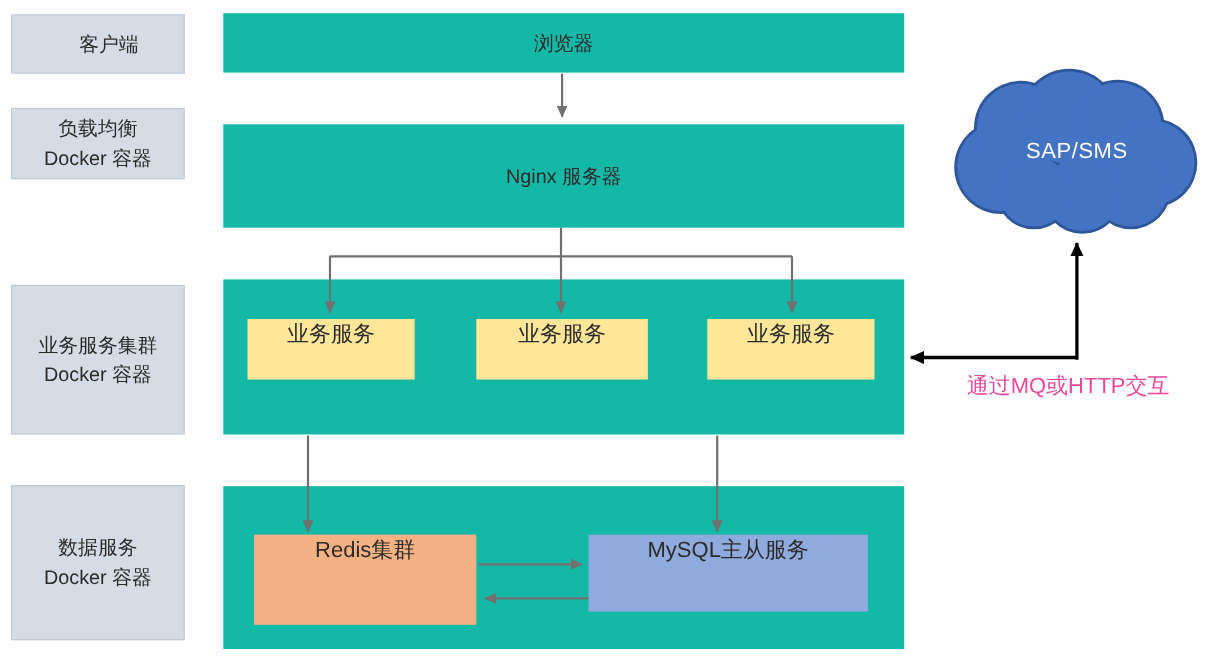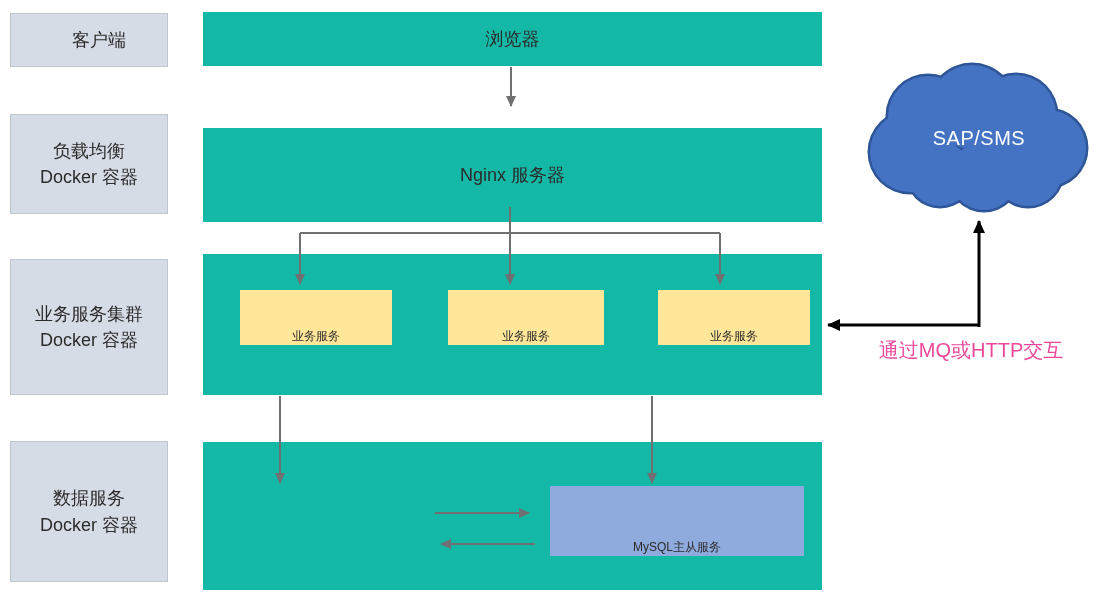--- a/index.html
+++ b/index.html
@@ -17,22 +17,22 @@
   
   .panel{
     position:absolute;left:203px;width:619px;background:#14b8a6;
     display:flex;align-items:center;justify-content:center;
     font-size:18px;box-sizing:border-box;
   }
   .panel.container{justify-content:flex-start;}
 
   
   .node{
-    position:absolute;display:flex;align-items:flex-end;justify-content:center;
-    font-size:12px;box-sizing:border-box;margin-left:15px;
+    position:absolute;display:flex;align-items:flex-start;justify-content:center;
+    font-size:20px;box-sizing:border-box;
   }
   .service{background:#ffe699;}
   .redis{background:#f4b183;}
   .mysql{background:#8faadc;}
 
   .arrow-layer{position:absolute;left:0;top:0;width:1097px;height:600px;pointer-events:none;}
 
   .cloud-text{
     position:absolute;left:904px;top:127px;width:150px;text-align:center;
     color:#ffffff;font-size:20px;letter-spacing:.5px;
@@ -44,52 +44,55 @@
 </style>
 </head>
 <body>
 
 <div class="stage">
 
   <div class="side-label" style="top:13px;height:54px;padding-left:20px;">
     <div>客户端</div>
     <div></div>
   </div>
-  <div class="side-label" style="top:114px;height:100px;">
+  <div class="side-label" style="top:98px;height:65px;">
     <div>负载均衡</div>
     <div>Docker 容器</div>
   </div>
   <div class="side-label" style="top:259px;height:136px;text-align:center;">
     <div>业务服务集群</div>
     <div>Docker 容器</div>
   </div>
   <div class="side-label" style="top:441px;height:141px;">
     <div>数据服务</div>
     <div>Docker 容器</div>
   </div>
 
   <div class="panel" style="top:12px;height:54px;">
     <span>浏览器</span>
   </div>
-  <div class="panel" style="top:113px;height:94px;margin-top:15px;">
+  <div class="panel" style="top:113px;height:94px;">
     <span>Nginx 服务器</span>
   </div>
   <div class="panel container" style="top:254px;height:141px;"></div>
   <div class="panel container" style="top:442px;height:148px;"></div>
 
   <div class="node service" style="left:225px;top:290px;width:152px;height:55px;">
     <span>业务服务</span>
   </div>
   <div class="node service" style="left:433px;top:290px;width:156px;height:55px;">
     <span>业务服务</span>
   </div>
   <div class="node service" style="left:643px;top:290px;width:152px;height:55px;">
     <span>业务服务</span>
   </div>
 
+  <div class="node redis" style="left:231px;top:486px;width:202px;height:82px;">
+    <span>Redis集群</span>
+  </div>
   <div class="node mysql" style="left:535px;top:486px;width:254px;height:70px;">
     <span>MySQL主从服务</span>
   </div>
 
   <svg class="arrow-layer" viewBox="0 0 1097 600">
     <defs>
       <marker id="mgray" markerUnits="userSpaceOnUse" markerWidth="12" markerHeight="11" refX="10" refY="5" orient="auto">
         <path d="M0,0 L11,5 L0,10 z" fill="#707070"></path>
       </marker>
       <marker id="mblack" markerUnits="userSpaceOnUse" markerWidth="15" markerHeight="13" refX="12" refY="6" orient="auto">

